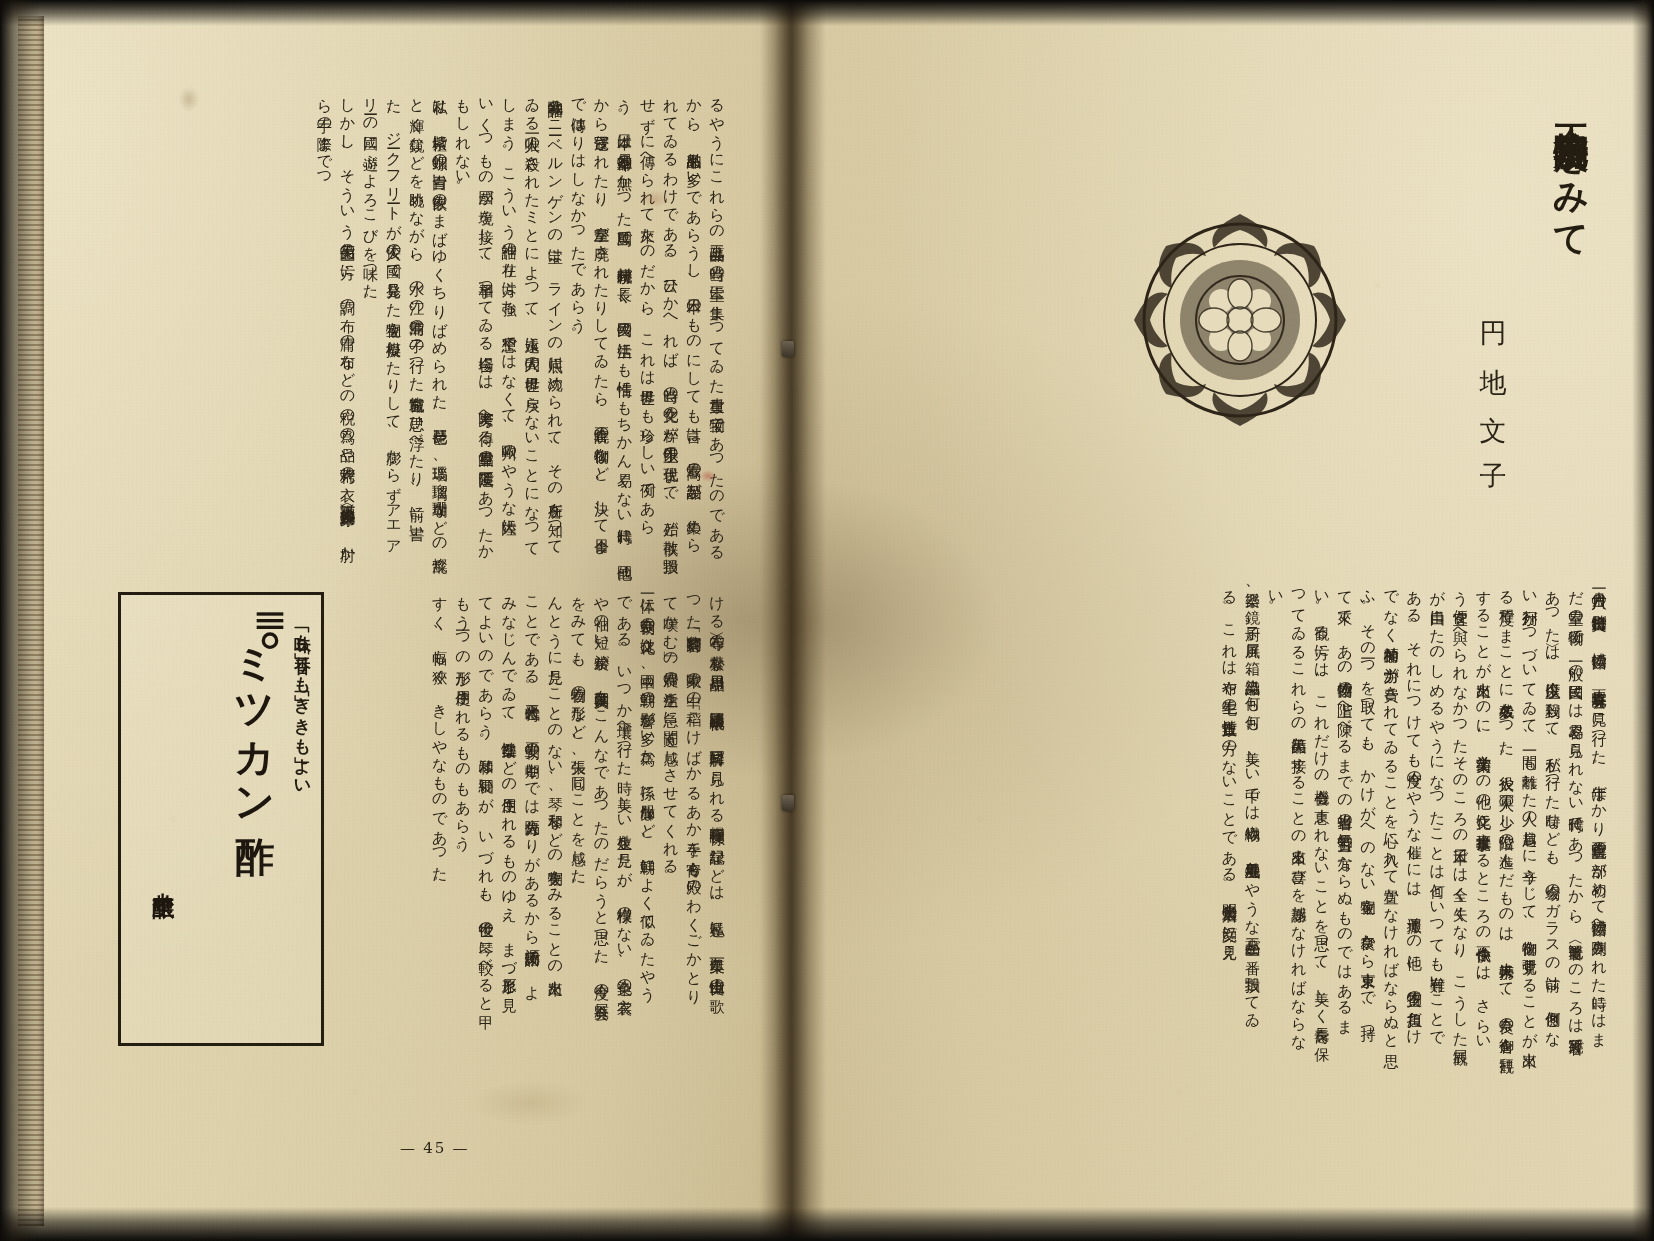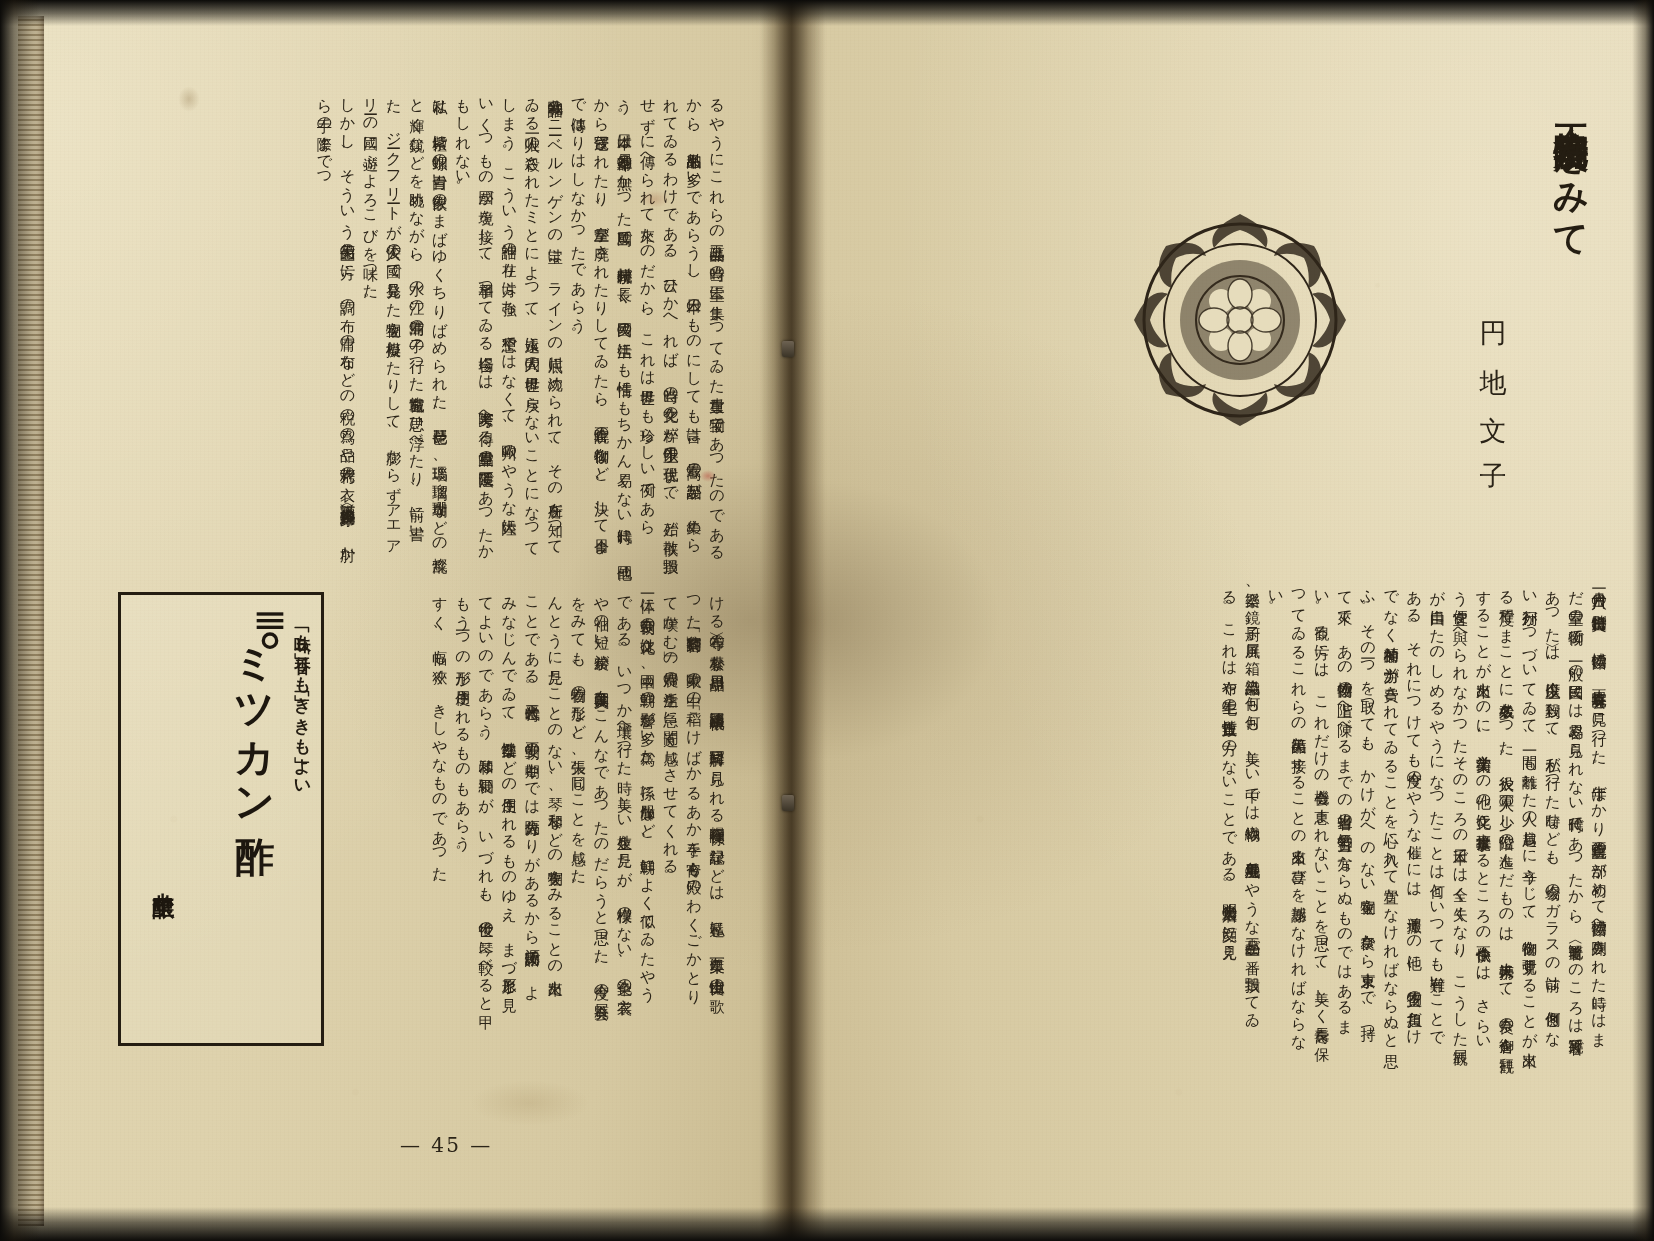--- a/index.html
+++ b/index.html
@@ -108,21 +108,21 @@
   .ad-inner{position:absolute;inset:7px;border:1px solid rgba(36,29,18,.0);}
   .ad-brand{position:absolute;right:36px;top:26px;height:300px;
     font-size:40px;font-weight:700;letter-spacing:.02em;color:#1d170f;}
   .ad-tag{position:absolute;right:6px;top:26px;height:260px;
     font-size:17px;font-weight:700;color:#241d12;letter-spacing:.04em;}
   .ad-maker{position:absolute;left:26px;bottom:18px;height:150px;
     font-size:22px;font-weight:700;color:#1d170f;letter-spacing:.06em;}
   .ad-mark{position:absolute;right:34px;top:14px;width:34px;height:40px;}
 
   
-  .folio{position:absolute;font-size:20px;color:#2b2418;letter-spacing:.12em;
+  .folio{position:absolute;font-size:15px;color:#2b2418;letter-spacing:.12em;
     font-family:"DejaVu Serif",serif;}
   .folio.left{left:400px;bottom:84px;}
 
   
   .stain{position:absolute;border-radius:50%;pointer-events:none;}
   .st1{left:640px;top:190px;width:30px;height:18px;background:radial-gradient(ellipse,rgba(150,70,40,.22),rgba(0,0,0,0) 70%);}
   .st2{left:700px;top:470px;width:16px;height:12px;background:radial-gradient(ellipse,rgba(180,60,50,.45),rgba(0,0,0,0) 70%);}
   .st3{left:178px;top:86px;width:22px;height:26px;background:radial-gradient(ellipse,rgba(120,90,45,.25),rgba(0,0,0,0) 70%);}
   .st5{left:470px;top:1080px;width:120px;height:46px;background:radial-gradient(ellipse,rgba(130,100,50,.14),rgba(0,0,0,0) 70%);}
 </style>

